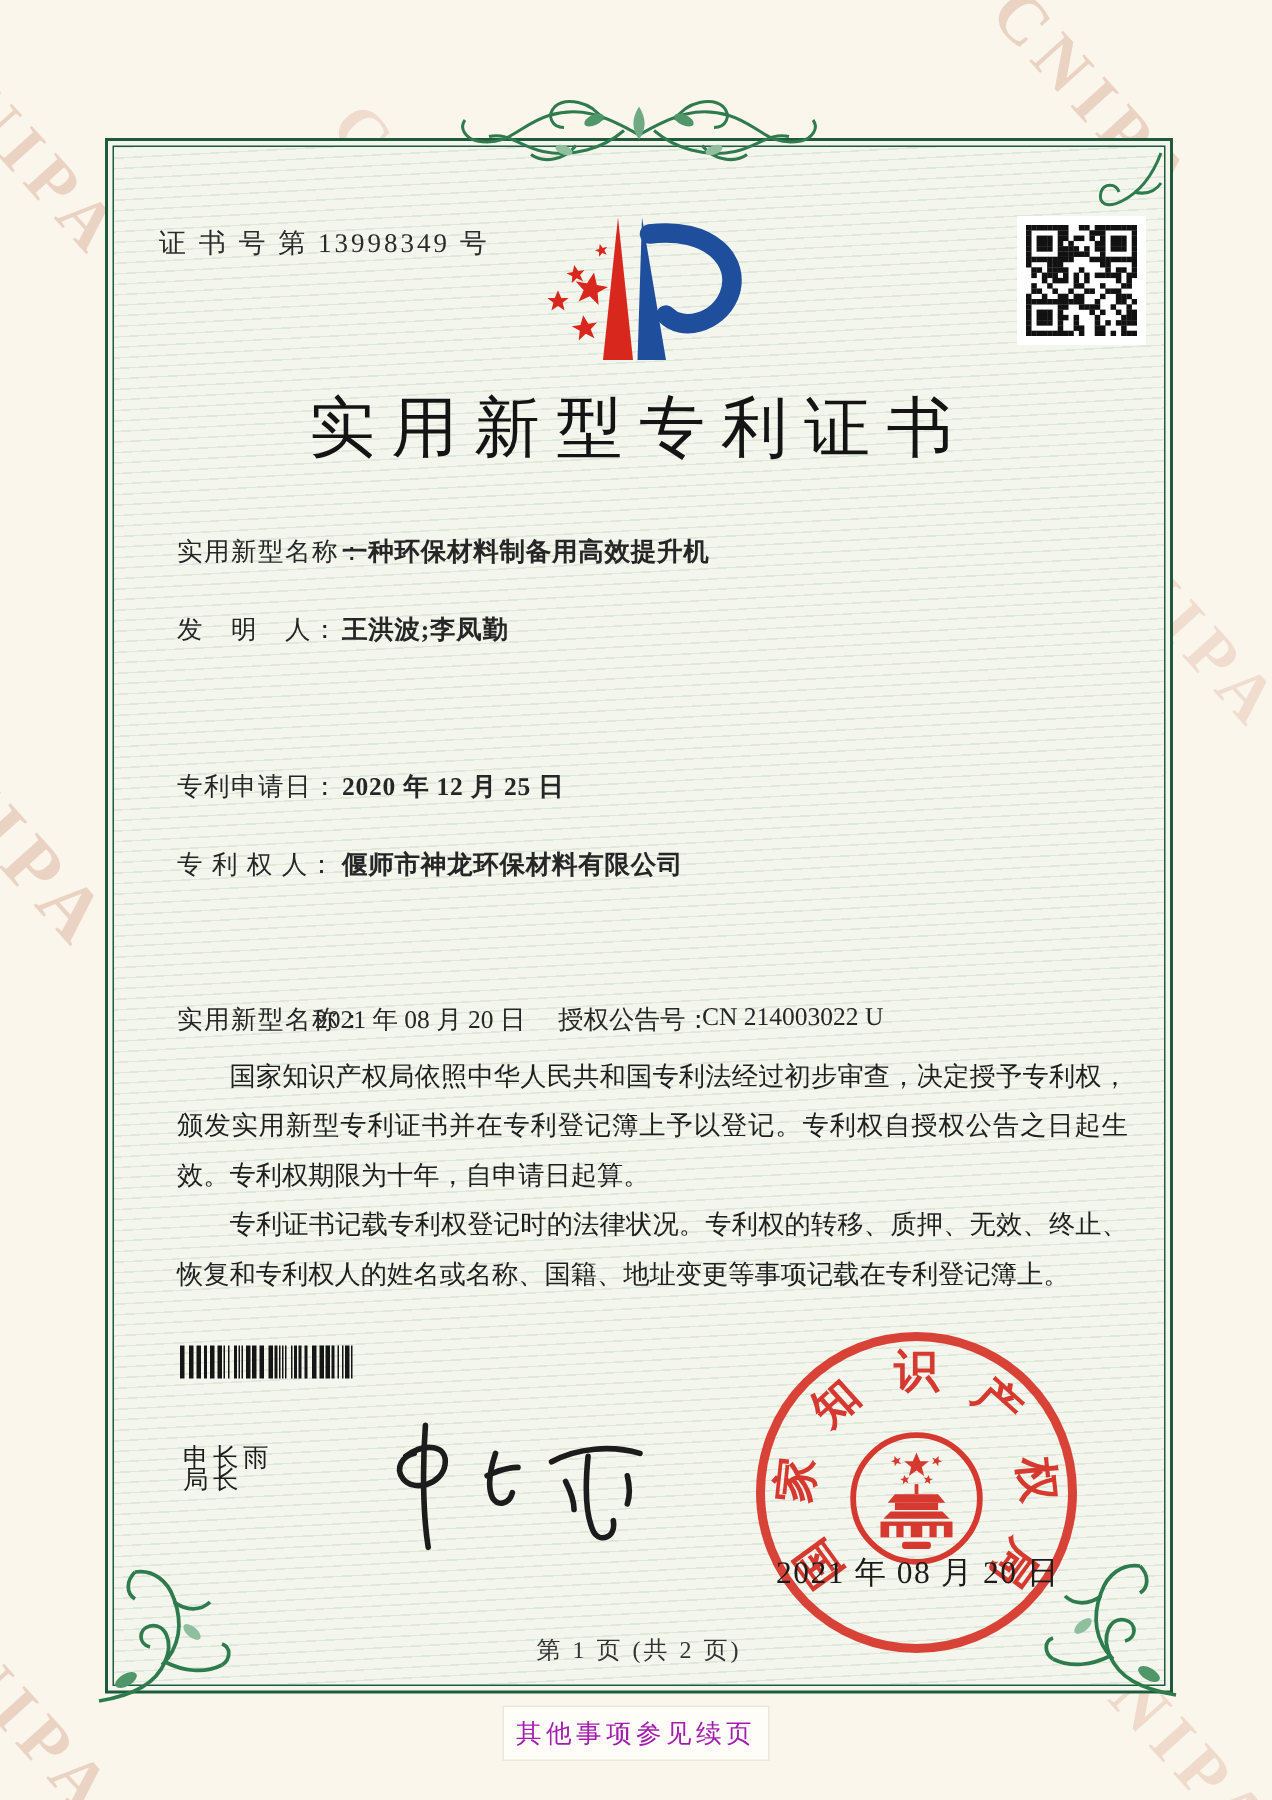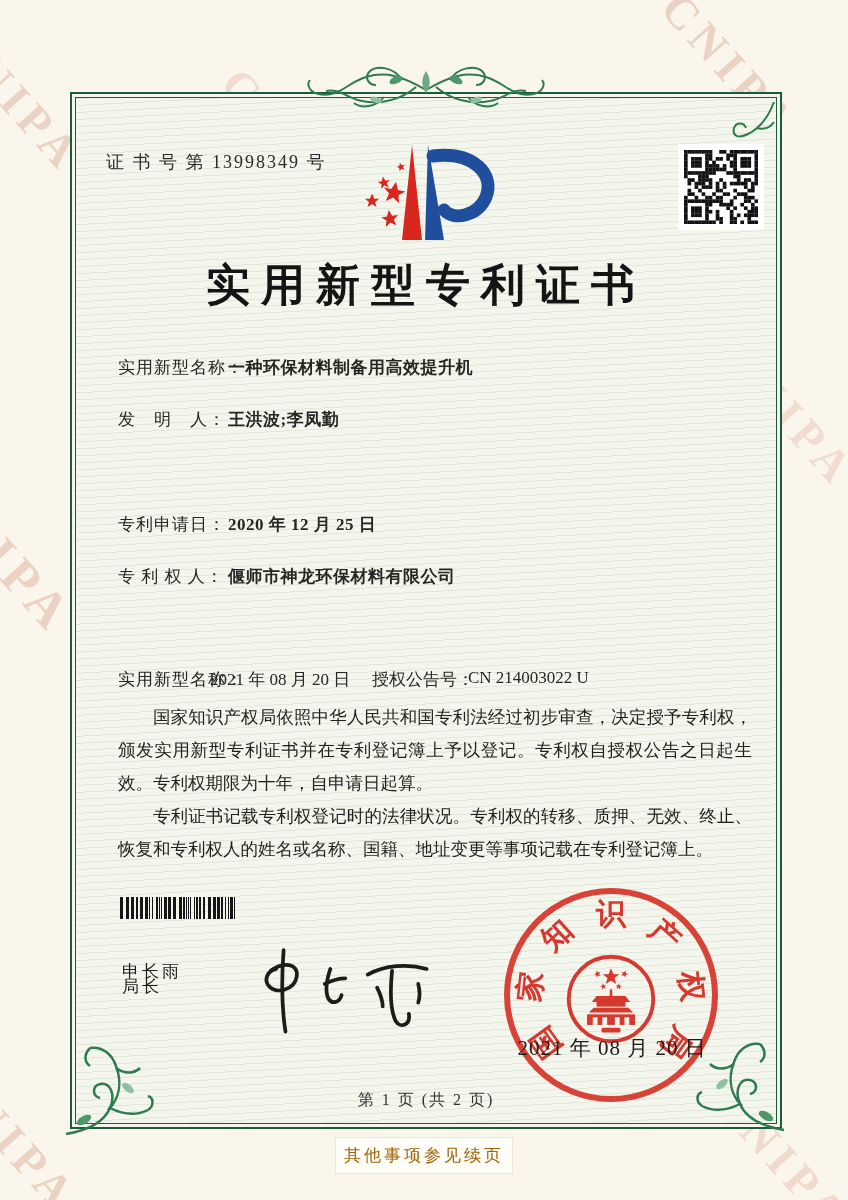--- a/index.html
+++ b/index.html
@@ -19,21 +19,21 @@
          background:#f4f6ed;}
   .frame-inner{position:absolute;inset:3px;border:1px solid var(--green);
      background:repeating-linear-gradient(177deg, rgba(140,175,140,.20) 0 1px, rgba(255,255,255,0) 1px 7px);}
 
   .orn{position:absolute;z-index:4;pointer-events:none;}
 
   .content{position:absolute;inset:0;z-index:3;color:var(--ink);}
   .abs{position:absolute;}
 
   .cert-no{left:106px;top:150px;font-size:18px;letter-spacing:2px;color:#2b2b2b;}
-  .title{left:70px;top:256px;width:712px;text-align:center;font-size:44px;font-weight:bold;
+  .title{left:70px;top:256px;width:712px;text-align:center;font-size:44px;font-weight:normal;
          letter-spacing:11px;color:#141414;}
 
   .row{left:0;width:848px;height:26px;font-size:17px;color:#262626;}
   .row .lab{position:absolute;left:118px;letter-spacing:1px;}
   .row .val{position:absolute;left:228px;letter-spacing:.5px;font-weight:bold;}
   .row .lab2{position:absolute;left:372px;}
   .row .val2{position:absolute;left:468px;}
   .row .valg{position:absolute;left:210px;}
 
   .paras{left:118px;top:701px;width:634px;font-size:17.5px;line-height:33px;color:#1f1f1f;
@@ -49,21 +49,21 @@
         border-radius:50%;z-index:3;}
   .seal-text span{position:absolute;left:calc(50% - 16px);top:calc(50% - 16px);width:32px;height:32px;
         display:flex;align-items:center;justify-content:center;font-size:30px;font-weight:bold;
         color:rgba(211,40,30,.92);transform-origin:center;}
   .seal-date{left:492px;top:1034px;width:240px;text-align:center;font-size:21px;letter-spacing:1px;
         color:#1b1b1b;z-index:5;}
 
   .pagenum{left:70px;top:1090px;width:712px;text-align:center;font-size:16px;letter-spacing:2px;color:#333;}
   .footnote{left:0;top:1137px;width:848px;text-align:center;}
   .footnote span{display:inline-block;background:#fffdf7;border:1px solid #eee6d6;padding:6px 8px;
-        font-size:17px;letter-spacing:3px;color:#a16207;}
+        font-size:17px;letter-spacing:3px;color:#a21caf;}
 
   .qrbox{left:678px;top:144px;width:86px;height:86px;background:#fff;display:flex;
          align-items:center;justify-content:center;}
 </style>
 </head>
 <body>
 
 <div class="page">
 
   <span class="wm" style="left:-25px;top:15px">CNIPA</span>

